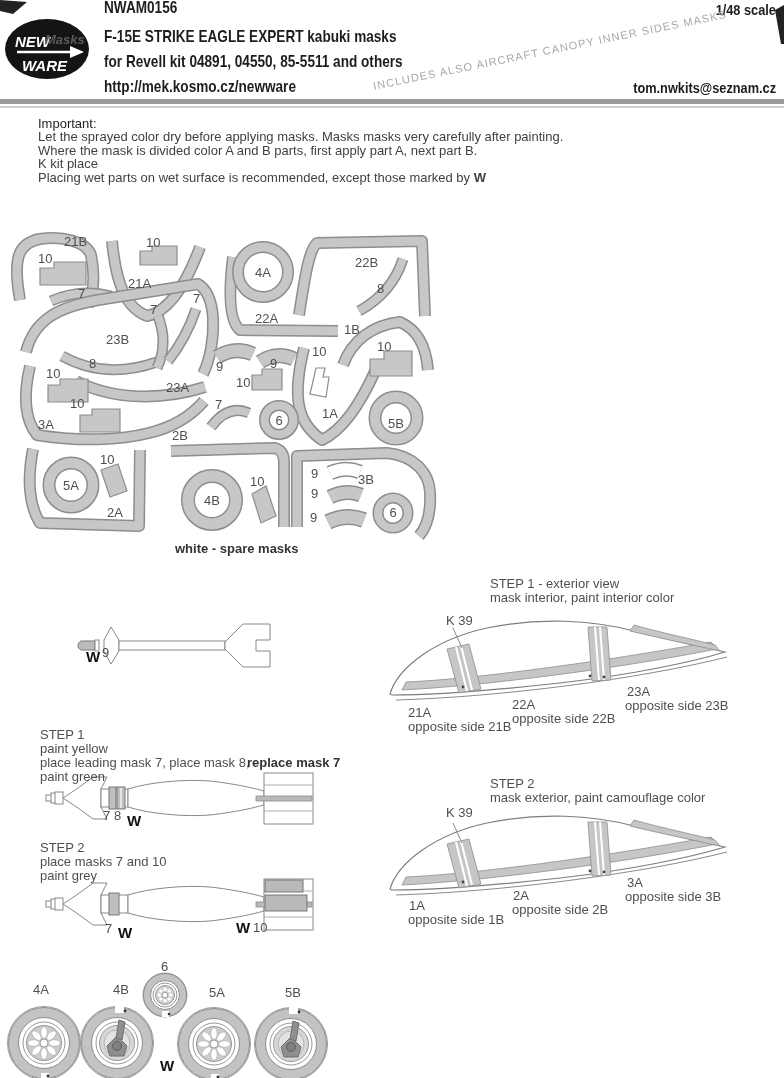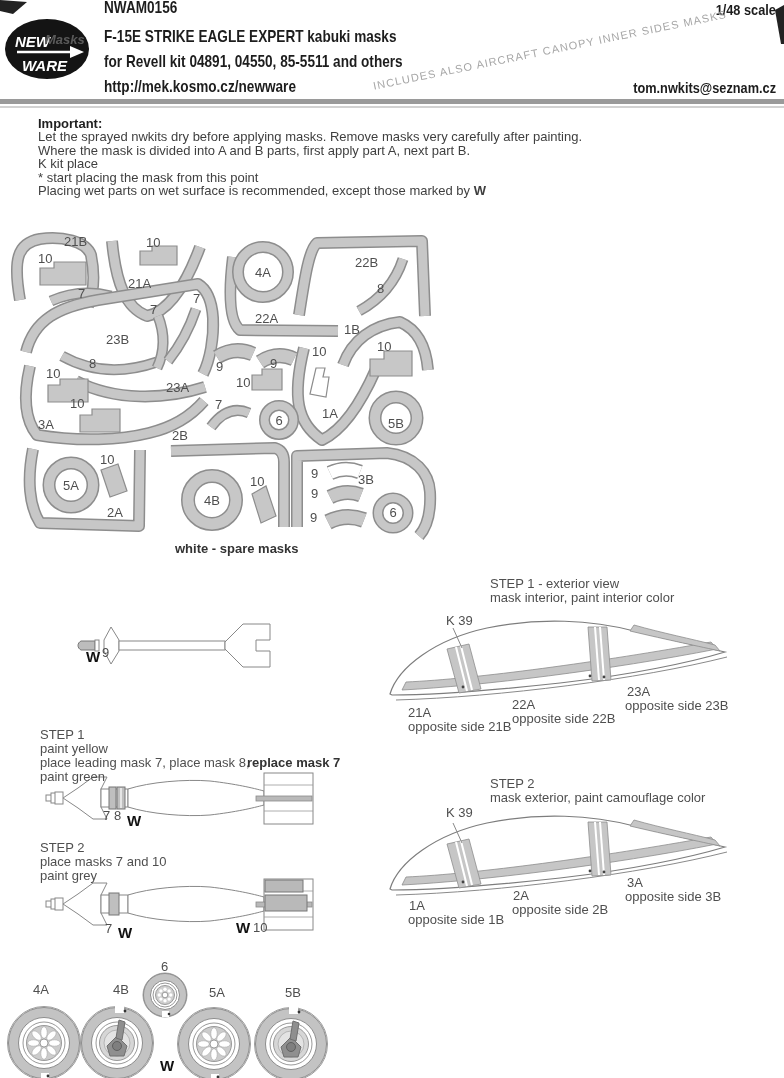--- a/index.html
+++ b/index.html
@@ -10,21 +10,21 @@
   #code{top:-2px}#title{top:27px}#subtitle{top:52px}#url{top:77px}
   .hdr-right{position:absolute;right:8px;font-weight:700;color:#1d1d1d;font-size:15px;
              transform:scaleX(.85);transform-origin:100% 50%;white-space:nowrap}
   #scale{top:1px}#email{top:79px}
   #watermark{position:absolute;left:372px;top:80px;font-size:11px;color:#a6a6a6;
              letter-spacing:1.1px;white-space:nowrap;transform:rotate(-11.5deg);
              transform-origin:0 0}
   .divider{position:absolute;left:0;top:99px;width:784px;height:5px;background:#9a9a9a}
   .divider2{position:absolute;left:0;top:106px;width:784px;height:2px;background:#d2d2d2}
   .important{position:absolute;left:38px;top:117px;font-size:13px;line-height:13.4px;color:#3f3f3f}
-  .important .hd{font-weight:700;color:#1f1f1f}
+  .important .hd{font-weight:400;color:#1f1f1f}
   svg#diagram{position:absolute;left:0;top:0}
   svg text{font-family:"Liberation Sans",sans-serif}
   .lbl{font-size:13px;fill:#4f4f4f}
   .b{font-weight:700;fill:#333}
   .wm{font-weight:800;fill:#111;font-size:15px}
 </style>
 </head>
 <body>
 
 <div class="page">
@@ -43,24 +43,23 @@
   <div class="hdr-line" id="subtitle">for Revell kit 04891, 04550, 85-5511 and others</div>
   <div class="hdr-line" id="url">http://mek.kosmo.cz/newware</div>
   <div class="hdr-right" id="scale">1/48 scale</div>
   <div class="hdr-right" id="email">tom.nwkits@seznam.cz</div>
   <div id="watermark">INCLUDES ALSO AIRCRAFT CANOPY INNER SIDES MASKS</div>
   <div class="divider"></div>
   <div class="divider2"></div>
 
   <div class="important">
     <div class="hd">Important:</div>
-    <div>Let the sprayed nwkits dry before applying masks. Remove masks very carefully after painting.</div>
-    <div>Where the mask is divided into A and B parts, first apply part A, next part B.</div>
+    <div>Let the sprayed color dry before applying masks. Masks masks very carefully after painting.</div>
+    <div>Where the mask is divided color A and B parts, first apply part A, next part B.</div>
     <div>K kit place</div>
-    <div>*  start placing the mask from this point</div>
     <div><span>Placing wet parts on wet surface is recommended, except those marked by </span><b>W</b></div>
   </div>
 
   <svg id="diagram" width="784" height="1078" viewBox="0 0 784 1078">
       <path d="M0,0 L27,2 L13,14 L0,11 Z" fill="#222"></path>
       <path d="M784,5 L775,10 L781,44 L784,44 Z" fill="#222"></path>
       <g>
         <path d="M20,300 C13,260 17,243 40,239 C62,236 86,241 91,255 C95,275 94,292 88,306" fill="none" stroke="#8d8d8d" stroke-width="12" stroke-linejoin="round"></path>
         <path d="M20,300 C13,260 17,243 40,239 C62,236 86,241 91,255 C95,275 94,292 88,306" fill="none" stroke="#c7c7c7" stroke-width="9" stroke-linejoin="round"></path>
         <path d="M51,301 Q80,288 111,296" fill="none" stroke="#8d8d8d" stroke-width="11" stroke-linejoin="round"></path>

